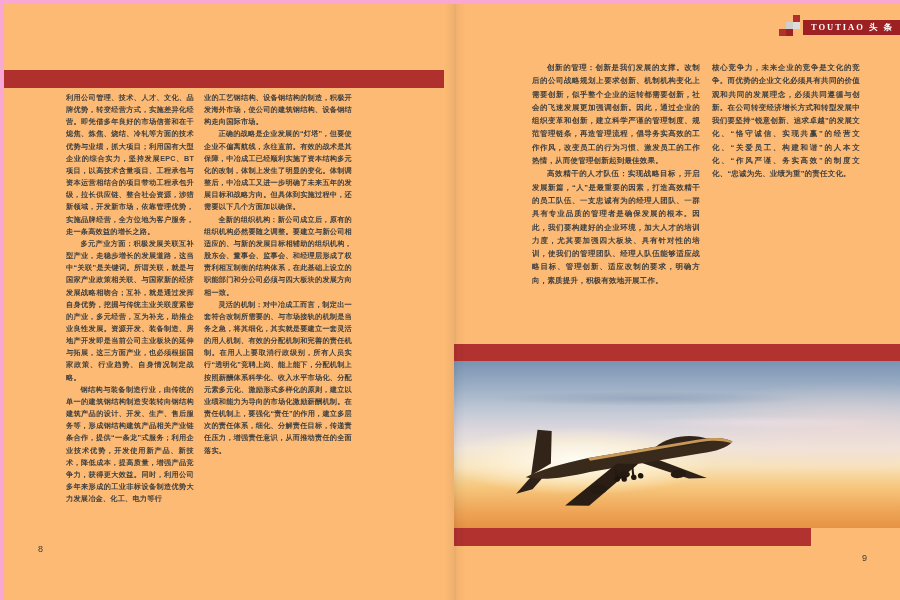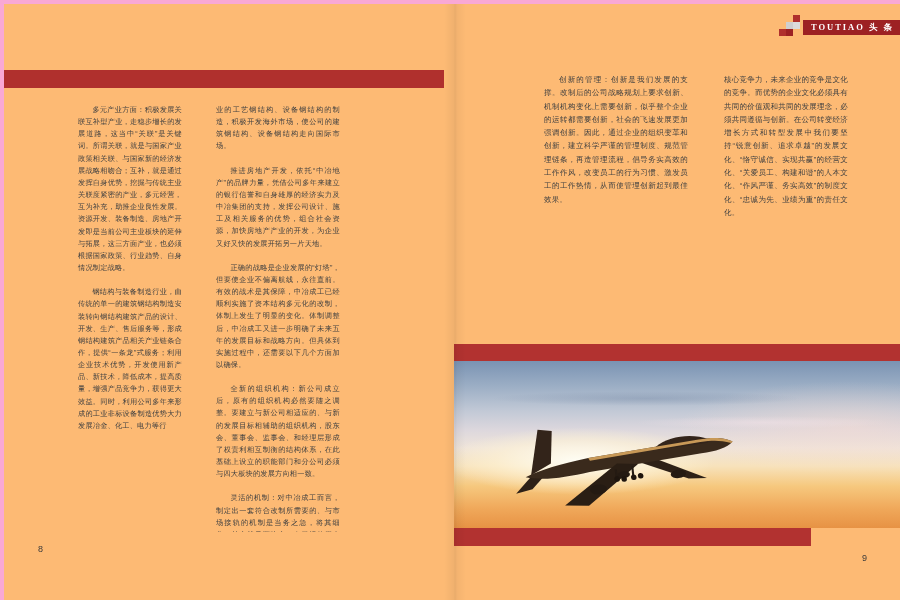--- a/index.html
+++ b/index.html
@@ -20,21 +20,21 @@
   .checker i{position:absolute;width:7px;height:7px;display:block;}
   .checker .c1{left:17px;top:1px;background:#b0302d;}
   .checker .c2{left:10px;top:8px;background:#cfcfcf;}
   .checker .c3{left:17px;top:8px;background:#dcdcdc;}
   .checker .c4{left:3px;top:15px;background:#b0302d;}
   .checker .c5{left:10px;top:15px;background:#9d2123;}
   
   .left-bar{position:absolute;left:0;top:66px;width:440px;height:18px;background:#b0302d;}
   
   .col{position:absolute;text-align:justify;overflow:hidden;}
-  .col p{margin:12px;}
+  .col p{margin:0;font-weight:bold;}
   .col p.ind{text-indent:2em;}
   .lcol{font-size:7.2px;line-height:12.15px;letter-spacing:0.2px;}
   .rcol{font-size:7.5px;line-height:13.3px;letter-spacing:0.2px;}
   .col-l1{left:62px;top:88px;width:128px;height:440px;}
   .col-l2{left:200px;top:88px;width:148px;height:440px;}
   .col-r1{left:528px;top:57px;width:168px;height:278px;}
   .col-r2{left:708px;top:57px;width:148px;height:278px;}
   
   .pagenum{position:absolute;font-size:9px;color:#3a3a3a;}
   .pn-left{left:34px;top:540px;}
@@ -66,33 +66,34 @@
       <i class="c2"></i>
       <i class="c3"></i>
       <i class="c4"></i>
       <i class="c5"></i>
   </div>
   <div class="tag-bar">
     <span>TOUTIAO 头 条</span>
   </div>
 
   <div class="col lcol col-l1">
+      <p class="">利用公司管理、技术、人才、文化、品牌优势，转变经营方式，实施差异化经营。即凭借多年良好的市场信誉和在干熄焦、炼焦、烧结、冷轧等方面的技术优势与业绩，抓大项目；利用国有大型企业的综合实力，坚持发展EPC、BT项目，以高技术含量项目、工程承包与资本运营相结合的项目带动工程承包升级，拉长供应链、整合社会资源，涉猎新领域，开发新市场，依靠管理优势，实施品牌经营，全方位地为客户服务，走一条高效益的增长之路。</p>
       <p class="ind">多元产业方面：积极发展关联互补型产业，走稳步增长的发展道路，这当中“关联”是关键词。所谓关联，就是与国家产业政策相关联、与国家新的经济发展战略相吻合；互补，就是通过发挥自身优势，挖掘与传统主业关联度紧密的产业，多元经营，互为补充，助推企业良性发展。资源开发、装备制造、房地产开发即是当前公司主业板块的延伸与拓展，这三方面产业，也必须根据国家政策、行业趋势、自身情况制定战略。</p>
       <p class="ind">钢结构与装备制造行业，由传统的单一的建筑钢结构制造安装转向钢结构建筑产品的设计、开发、生产、售后服务等，形成钢结构建筑产品相关产业链条合作，提供“一条龙”式服务；利用企业技术优势，开发使用新产品、新技术，降低成本，提高质量，增强产品竞争力，获得更大效益。同时，利用公司多年来形成的工业非标设备制造优势大力发展冶金、化工、电力等行</p>
     </div>
   <div class="col lcol col-l2">
       <p class="">业的工艺钢结构、设备钢结构的制造，积极开发海外市场，使公司的建筑钢结构、设备钢结构走向国际市场。</p>
-      <p class="ind">推进房地产开发，依托“中冶地产”的品牌力量，凭借公司多年来建立的银行信誉和自身雄厚的经济实力及中冶集团的支持，发挥公司设计、施工及相关服务的优势，组合社会资源，加快房地产产业的开发，为企业又好又快的发展开拓另一片天地。</p>
       <p class="ind">正确的战略是企业发展的“灯塔”，但要使企业不偏离航线，永往直前。有效的战术是其保障，中冶成工已经顺利实施了资本结构多元化的改制，体制上发生了明显的变化。体制调整后，中冶成工又进一步明确了未来五年的发展目标和战略方向。但具体到实施过程中，还需要以下几个方面加以确保。</p>
       <p class="ind">全新的组织机构：新公司成立后，原有的组织机构必然要随之调整。要建立与新公司相适应的、与新的发展目标相辅助的组织机构，股东会、董事会、监事会、和经理层形成了权责利相互制衡的结构体系，在此基础上设立的职能部门和分公司必须与四大板块的发展方向相一致。</p>
       <p class="ind">灵活的机制：对中冶成工而言，制定出一套符合改制所需要的、与市场接轨的机制是当务之急，将其细化，其实就是要建立一套灵活的用人机制、有效的分配机制和完善的责任机制。在用人上要取消行政级别，所有人员实行“透明化”竞聘上岗、能上能下，分配机制上按照薪酬体系科学化、收入水平市场化、分配元素多元化、激励形式多样化的原则，建立以业绩和能力为导向的市场化激励薪酬机制。在责任机制上，要强化“责任”的作用，建立多层次的责任体系，细化、分解责任目标，传递责任压力，增强责任意识，从而推动责任的全面落实。</p>
     </div>
 
   <div class="col rcol col-r1">
       <p class="ind">创新的管理：创新是我们发展的支撑。改制后的公司战略规划上要求创新、机制机构变化上需要创新，似乎整个企业的运转都需要创新，社会的飞速发展更加强调创新。因此，通过企业的组织变革和创新，建立科学严谨的管理制度、规范管理链条，再造管理流程，倡导务实高效的工作作风，改变员工的行为习惯、激发员工的工作热情，从而使管理创新起到最佳效果。</p>
+      <p class="ind">高效精干的人才队伍：实现战略目标，开启发展新篇，“人”是最重要的因素，打造高效精干的员工队伍、一支忠诚有为的经理人团队、一群具有专业品质的管理者是确保发展的根本。因此，我们要构建好的企业环境，加大人才的培训力度，尤其要加强四大板块、具有针对性的培训，使我们的管理团队、经理人队伍能够适应战略目标、管理创新、适应改制的要求，明确方向，素质提升，积极有效地开展工作。</p>
     </div>
   <div class="col rcol col-r2">
       <p class="">核心竞争力，未来企业的竞争是文化的竞争。而优势的企业文化必须具有共同的价值观和共同的发展理念，必须共同遵循与创新。在公司转变经济增长方式和转型发展中我们要坚持“锐意创新、追求卓越”的发展文化、“恪守诚信、实现共赢”的经营文化、“关爱员工、构建和谐”的人本文化、“作风严谨、务实高效”的制度文化、“忠诚为先、业绩为重”的责任文化。</p>
     </div>
 
   <div class="photo-topbar"></div>
   <div class="photo" aria-label="Jumbo jet airliner silhouetted against an orange and blue sunset sky">
     <div class="cloud1"></div>
     <div class="cloud2"></div>
     <div class="plane">

